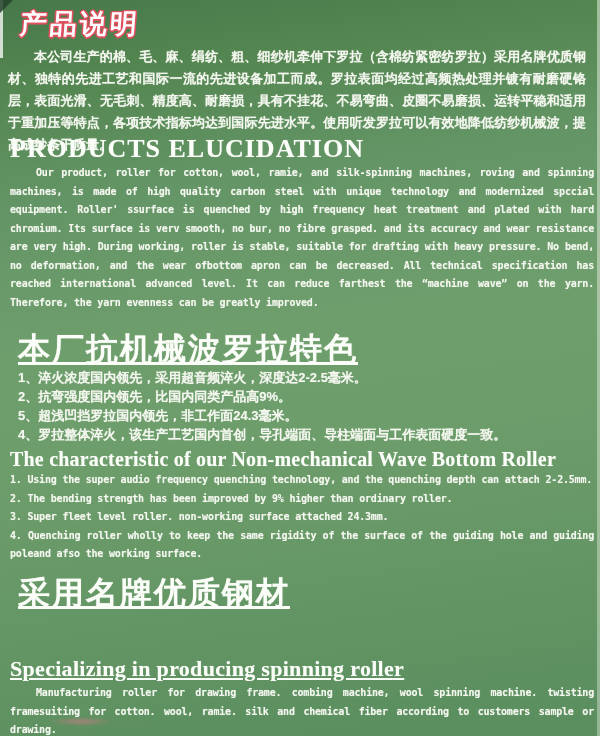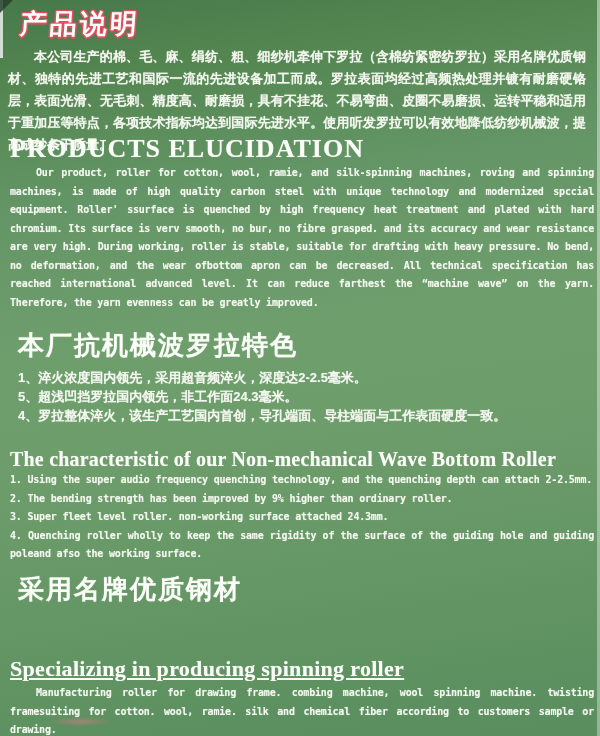--- a/index.html
+++ b/index.html
@@ -30,23 +30,24 @@
   .cn-body{
     margin:0;
     font-size:13px;line-height:22px;font-weight:700;
     text-align:justify;
     text-shadow:0 0 1px rgba(240,248,235,.55);
   }
   .cn-indent{text-indent:2em;}
   
   .cn-heading{
     margin:0;
-    font-size:26px;font-weight:900;letter-spacing:2px;
+    font-size:32px;font-weight:900;letter-spacing:2px;
     color:#fbfdf8;
     text-shadow:0 0 1px rgba(240,248,235,.6);
+    text-decoration:underline;
   }
   
   .en-heading{
     margin:0;
     font-family:"Liberation Serif",serif;
     font-weight:700;color:#fbfdf8;
     text-shadow:0 0 1px rgba(240,248,235,.5);
   }
   .en-heading.lg{font-size:26px;letter-spacing:1px;}
   .en-heading.md{font-size:20px;letter-spacing:.2px;}
@@ -89,20 +90,21 @@
   <p class="sec cn-body cn-indent" style="top:46px;left:8px;right:14px;">本公司生产的棉、毛、麻、绢纺、粗、细纱机牵伸下罗拉（含棉纺紧密纺罗拉）采用名牌优质钢材、独特的先进工艺和国际一流的先进设备加工而成。罗拉表面均经过高频热处理并镀有耐磨硬铬层，表面光滑、无毛刺、精度高、耐磨损，具有不挂花、不易弯曲、皮圈不易磨损、运转平稳和适用于重加压等特点，各项技术指标均达到国际先进水平。使用听发罗拉可以有效地降低纺纱机械波，提高成纱条干质量。</p>
 
   <h2 class="sec en-heading lg" style="top:134px;left:10px;">PRODUCTS ELUCIDATION</h2>
 
   <p class="sec en-body en-indent" style="top:164px;left:10px;right:6px;">Our product, roller for cotton, wool, ramie, and silk-spinning machines, roving and spinning machines, is made of high quality carbon steel with unique technology and modernized spccial equipment. Roller' ssurface is quenched by high frequency heat treatment and plated with hard chromium. Its surface is verv smooth, no bur, no fibre grasped. and its accuracy and wear resistance are very high. During working, roller is stable, suitable for drafting with heavy pressure. No bend, no deformation, and the wear ofbottom apron can be decreased. All technical specification has reached international advanced level. It can reduce farthest the “machine wave” on the yarn. Therefore, the yarn evenness can be greatly improved.</p>
 
   <h2 class="sec cn-heading" style="top:328px;left:18px;">本厂抗机械波罗拉特色</h2>
 
   <ul class="sec plain cn-list" style="top:368px;left:18px;right:9px;">
     <li>1、淬火浓度国内领先，采用超音频淬火，深度达2-2.5毫米。</li>
+    <li>2、抗弯强度国内领先，比国内同类产品高9%。</li>
     <li>5、超浅凹挡罗拉国内领先，非工作面24.3毫米。</li>
     <li>4、罗拉整体淬火，该生产工艺国内首创，导孔端面、导柱端面与工作表面硬度一致。</li>
   </ul>
 
   <h2 class="sec en-heading md" style="top:448px;left:10px;">The characteristic of our Non-mechanical Wave Bottom Roller</h2>
 
   <ul class="sec plain en-body" style="top:471px;left:10px;right:6px;">
     <li>1.  Using the super audio frequency quenching technology, and the quenching depth can attach 2-2.5mm.</li>
     <li>2. The bending strength has been improved by 9% higher than ordinary roller.</li>
     <li>3. Super fleet level roller. non-working surface attached 24.3mm.</li>

